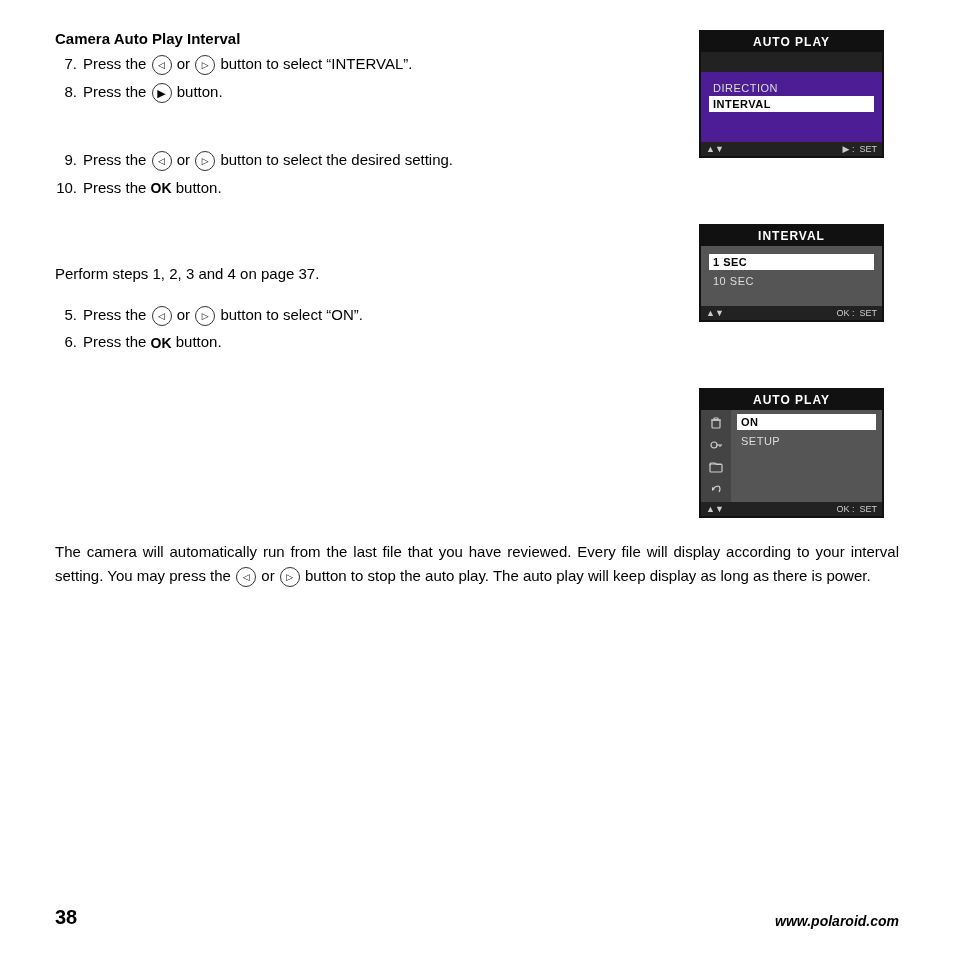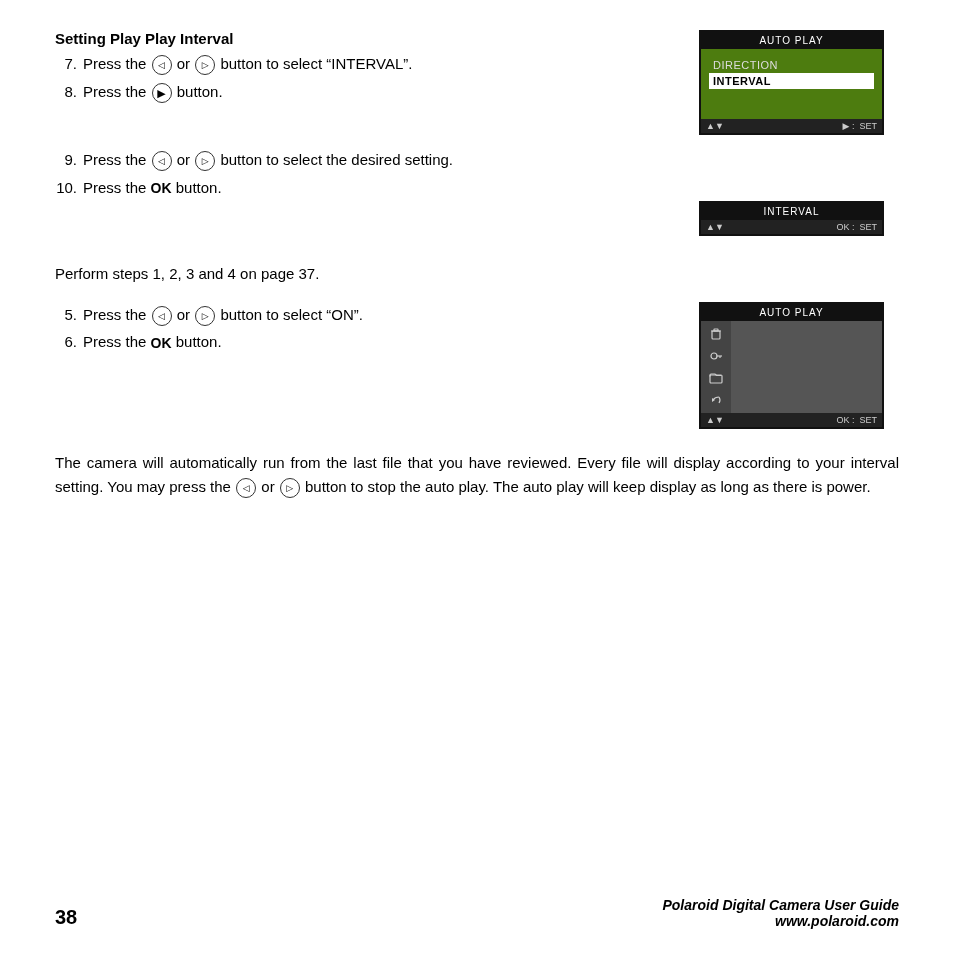--- a/index.html
+++ b/index.html
@@ -106,30 +106,31 @@
       border: 2px solid #111;
       width: 185px;
       font-size: 11px;
       flex-shrink: 0;
     }
 
     .lcd-title-bar {
       background: #111;
       color: #fff;
       text-align: center;
-      font-size: 10px;
-      font-weight: normal;
+      font-size: 12px;
+      font-weight: bold;
       padding: 3px 5px;
       letter-spacing: 1px;
     }
 
     .lcd-body {
-      background: #4d7c0f;
+      background: #4c1d95;
       padding: 14px 8px;
       min-height: 70px;
+      margin-top: 20px;
     }
 
     .lcd-item {
       padding: 2px 4px;
       font-size: 11px;
       color: #ddd;
       letter-spacing: 0.5px;
     }
 
     .lcd-item.selected {
@@ -257,21 +258,21 @@
 </head>
 <body>
 
 <div class="page">
 
   <div class="main-content">
 
     <div class="left-col">
 
       <div class="section-block">
-        <div class="section-heading">Setting Play Play Interval</div>
+        <div class="section-heading">Camera Auto Play Interval</div>
 
         <div class="indent-step">
           <span class="step-num">7.</span>
           <span class="step-text">
             Press the
             <span class="btn-icon btn-left">◁</span>
             or
             <span class="btn-icon btn-right">▷</span>
             button to select “INTERVAL”.
           </span>
@@ -354,20 +355,24 @@
           <span class="tri">▲▼</span>
           <span class="play-arrow">▶ :&nbsp; SET</span>
         </div>
       </div>
 
       <div style="height: 30px;"></div>
 
       <div class="lcd-screen">
         <div class="lcd-title-bar">
           <span>INTERVAL</span>
+        </div>
+        <div class="lcd-body-interval" style="background:#555; min-height:60px; padding:8px 8px;">
+          <div class="lcd-item selected">1 SEC</div>
+          <div class="lcd-item">10 SEC</div>
         </div>
         <div class="lcd-footer">
           <span class="tri">▲▼</span>
           <span class="play-arrow">OK :&nbsp; SET</span>
         </div>
       </div>
 
       <div style="height: 30px;"></div>
 
       <div class="lcd-screen">
@@ -397,20 +402,24 @@
               </svg>
             </div>
             <div class="lcd-icon-item">
               <svg width="14" height="14" viewBox="0 0 14 14" fill="none">
                 <path d="M10 4 Q12 7 10 10" stroke="#ccc" stroke-width="1.2" fill="none"></path>
                 <path d="M10 4 Q6 4 4 7" stroke="#ccc" stroke-width="1.2" fill="none"></path>
                 <polygon points="3,5 3,9 6,7" fill="#ccc"></polygon>
               </svg>
             </div>
           </div>
+          <div class="lcd-menu-col">
+            <div class="lcd-item selected">ON</div>
+            <div class="lcd-item">SETUP</div>
+          </div>
         </div>
         <div class="lcd-footer">
           <span class="tri">▲▼</span>
           <span class="play-arrow">OK :&nbsp; SET</span>
         </div>
       </div>
 
     </div>
   </div>
 
@@ -418,18 +427,17 @@
     <span>The camera will automatically run from the last file that you have reviewed. Every file will display according to your interval setting. You may press the </span>
     <span class="btn-icon btn-left" style="display:inline-block;">◁</span>
     <span> or </span>
     <span class="btn-icon btn-right" style="display:inline-block;">▷</span>
     <span> button to stop the auto play. The auto play will keep display as long as there is power.</span>
   </div>
 
   <div class="page-footer">
     <div class="page-number">38</div>
     <div class="footer-brand">
-      <div>Polaroid Digital Camera User Guide</div>
       <div>www.polaroid.com</div>
     </div>
   </div>
 
 </div>
 
 </body></html>

